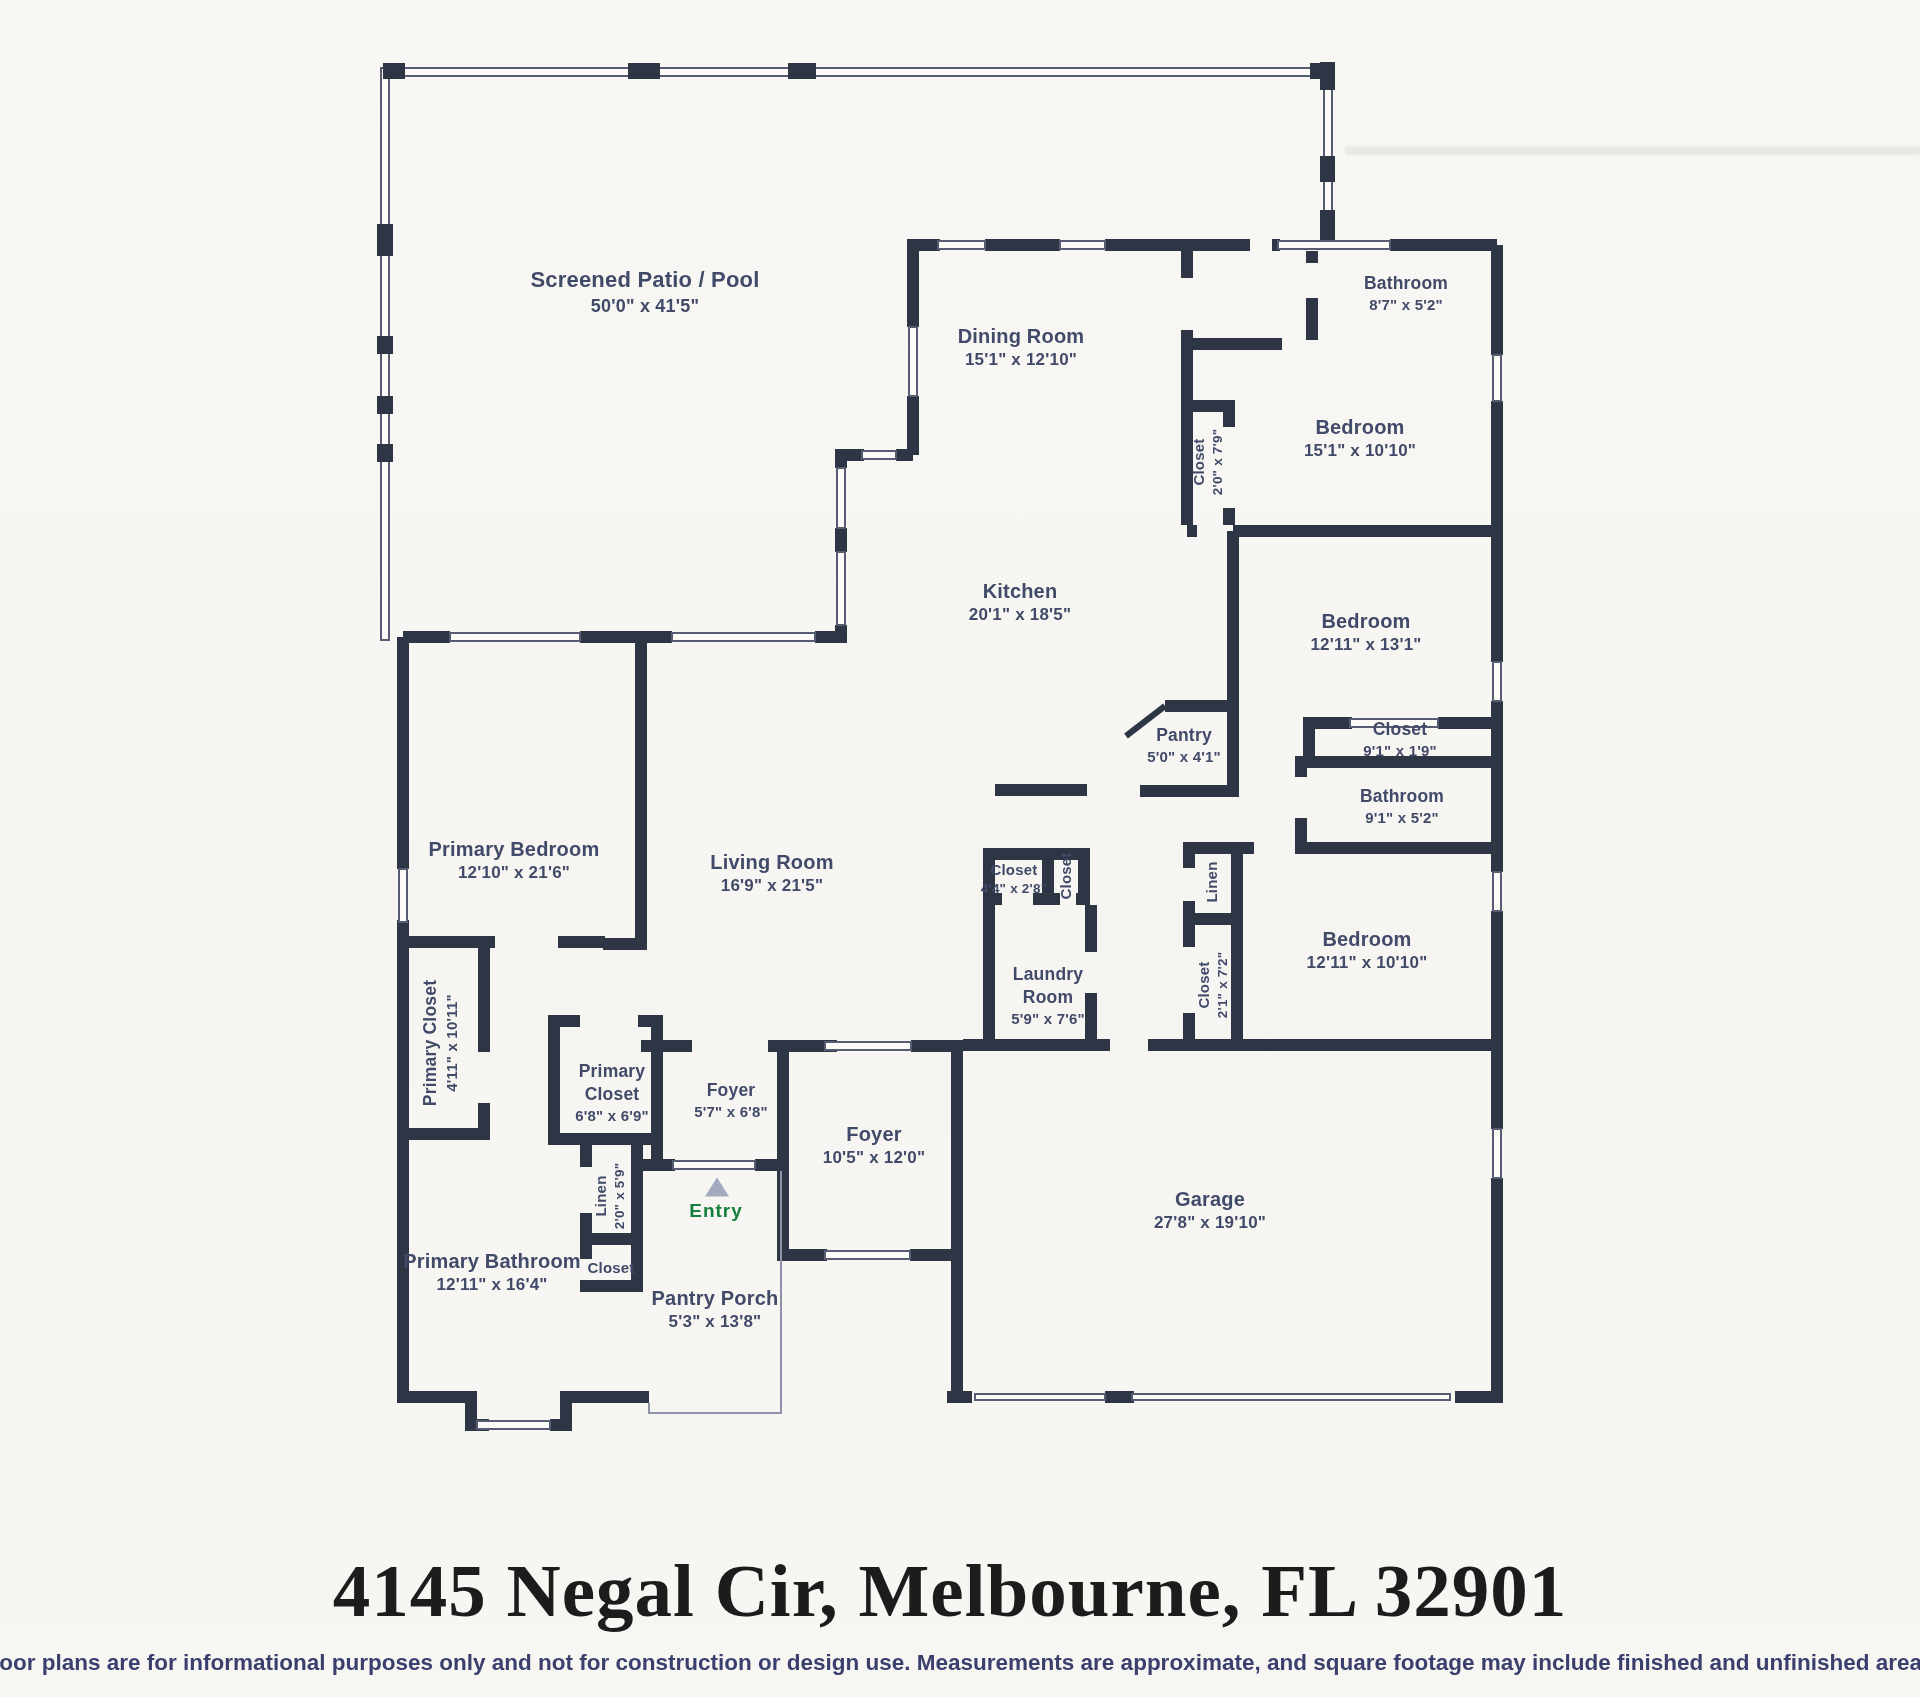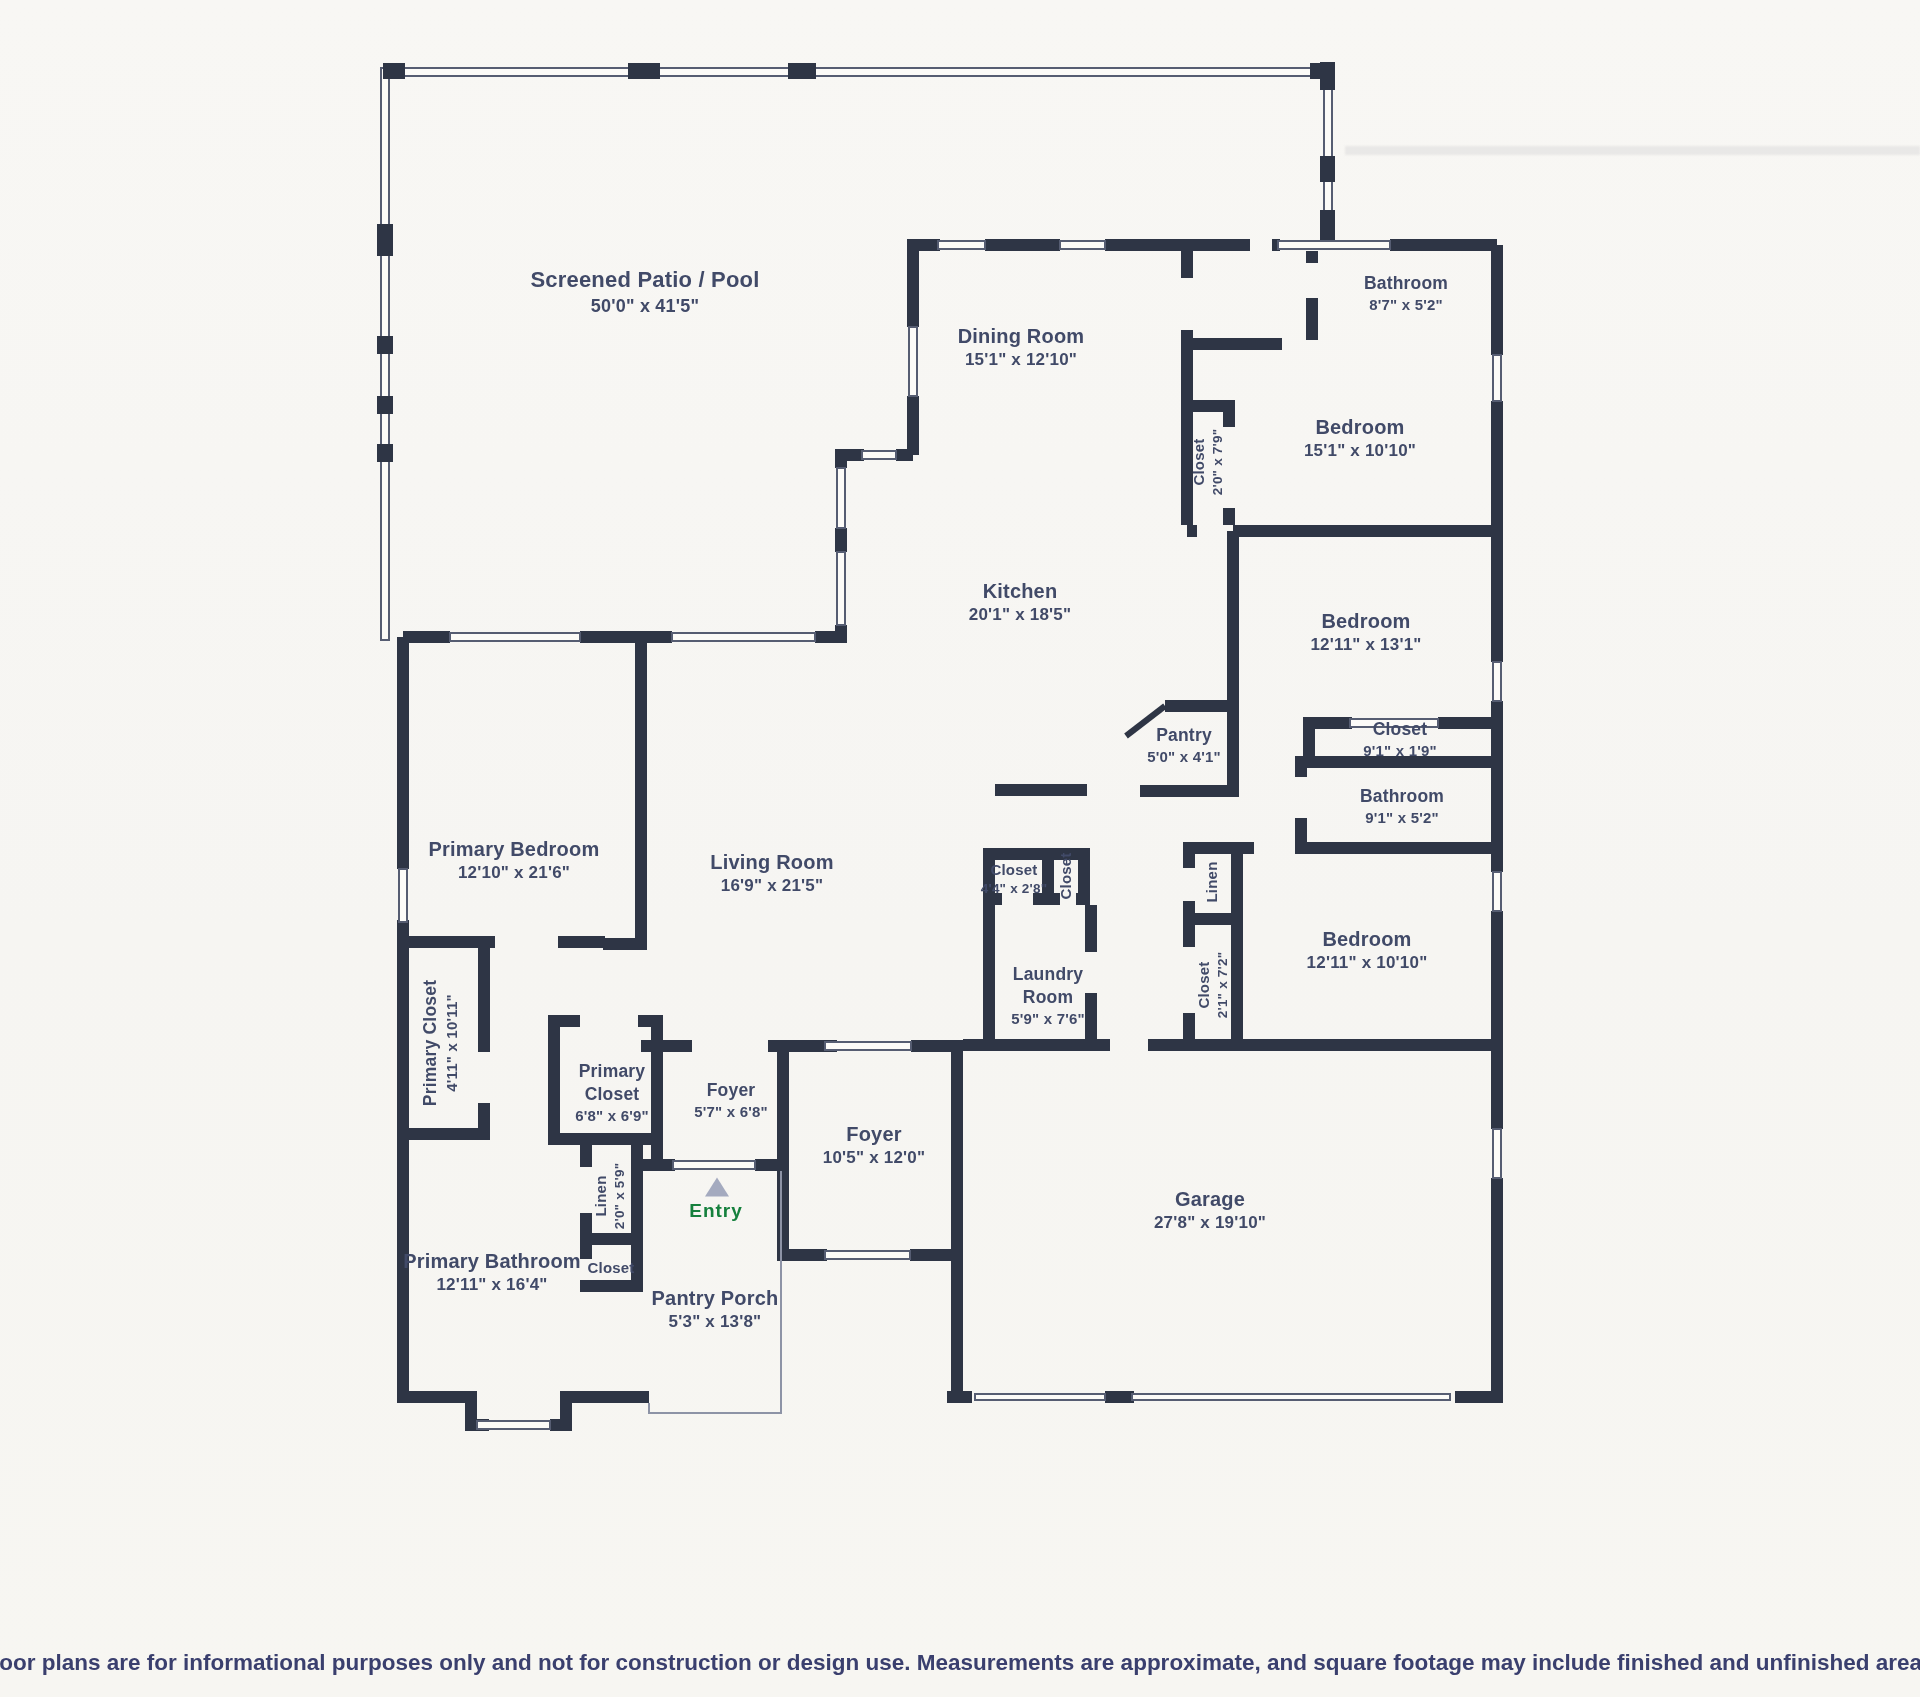--- a/index.html
+++ b/index.html
@@ -368,14 +368,15 @@
         <span class="rname">Garage</span>
         <span class="rdims">27'8" x 19'10"</span>
       </div>
     </div>
 
   <div id="entry-arrow"></div>
   <div id="entry-label">Entry</div>
 
   <div id="artifact-streak"></div>
 
+  <div id="address">4145 Negal Cir, Melbourne, FL 32901</div>
   <div id="disclaimer">Floor plans are for informational purposes only and not for construction or design use. Measurements are approximate, and square footage may include finished and unfinished areas.</div>
 </div>
 
 </body></html>

